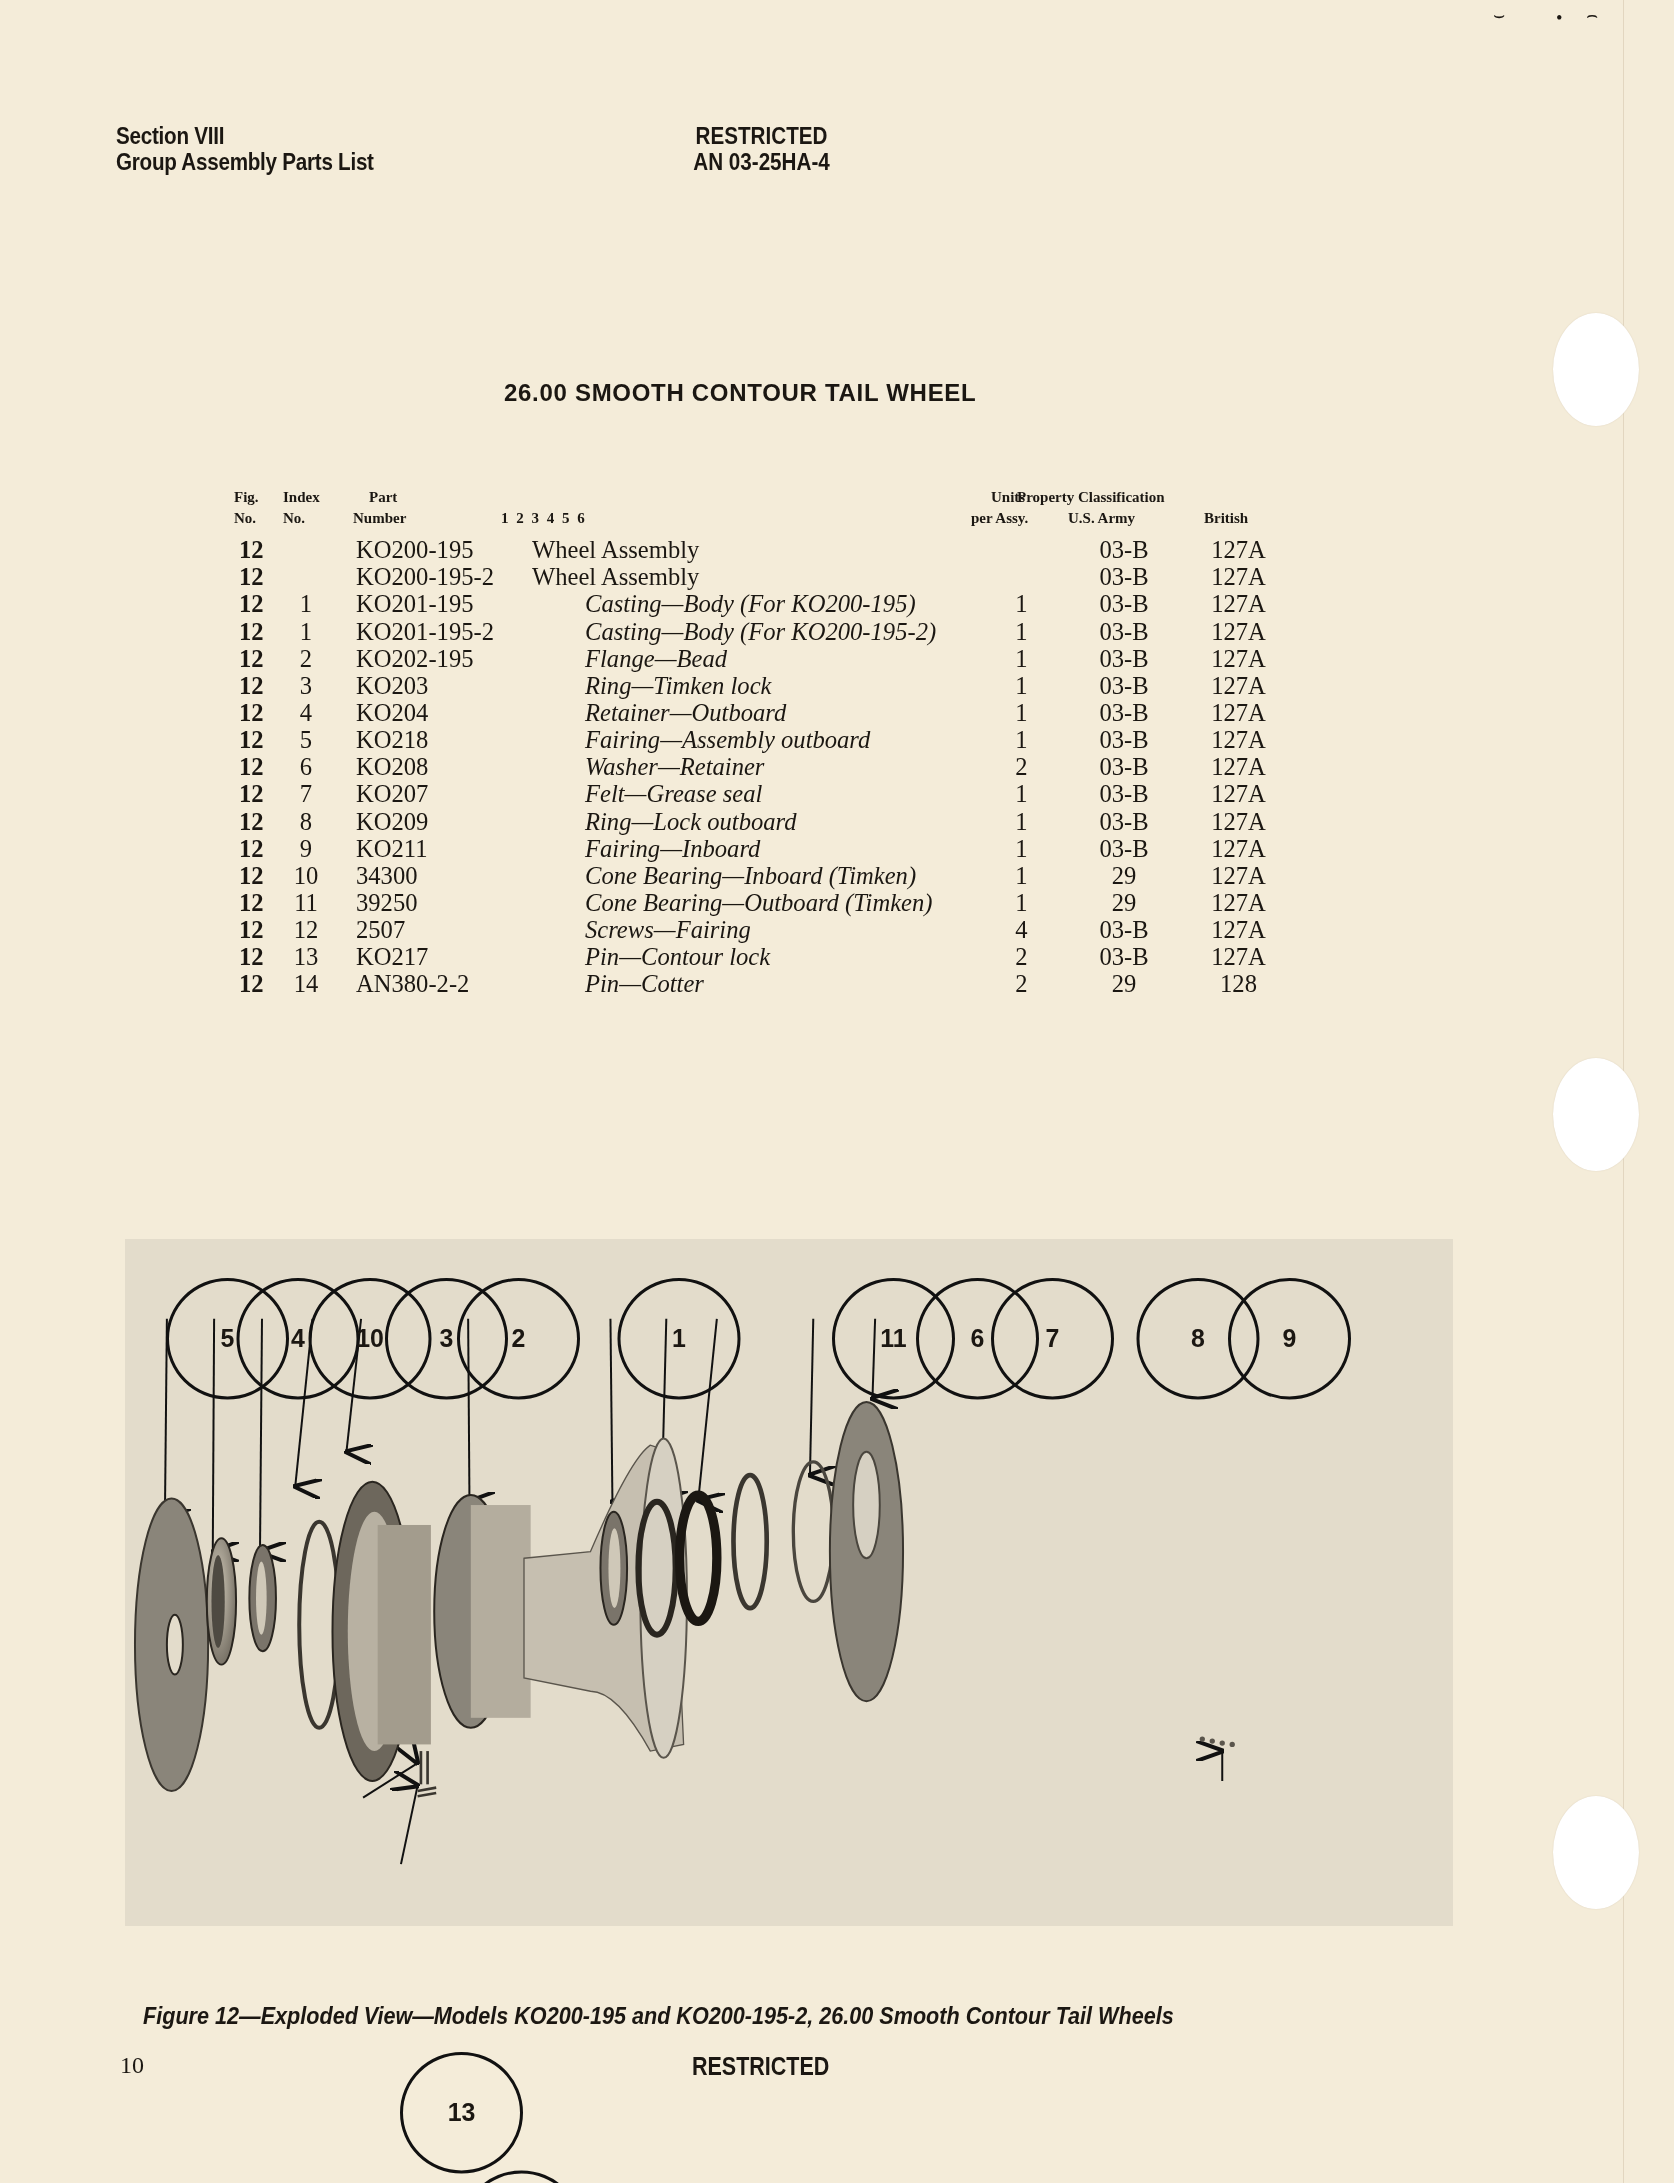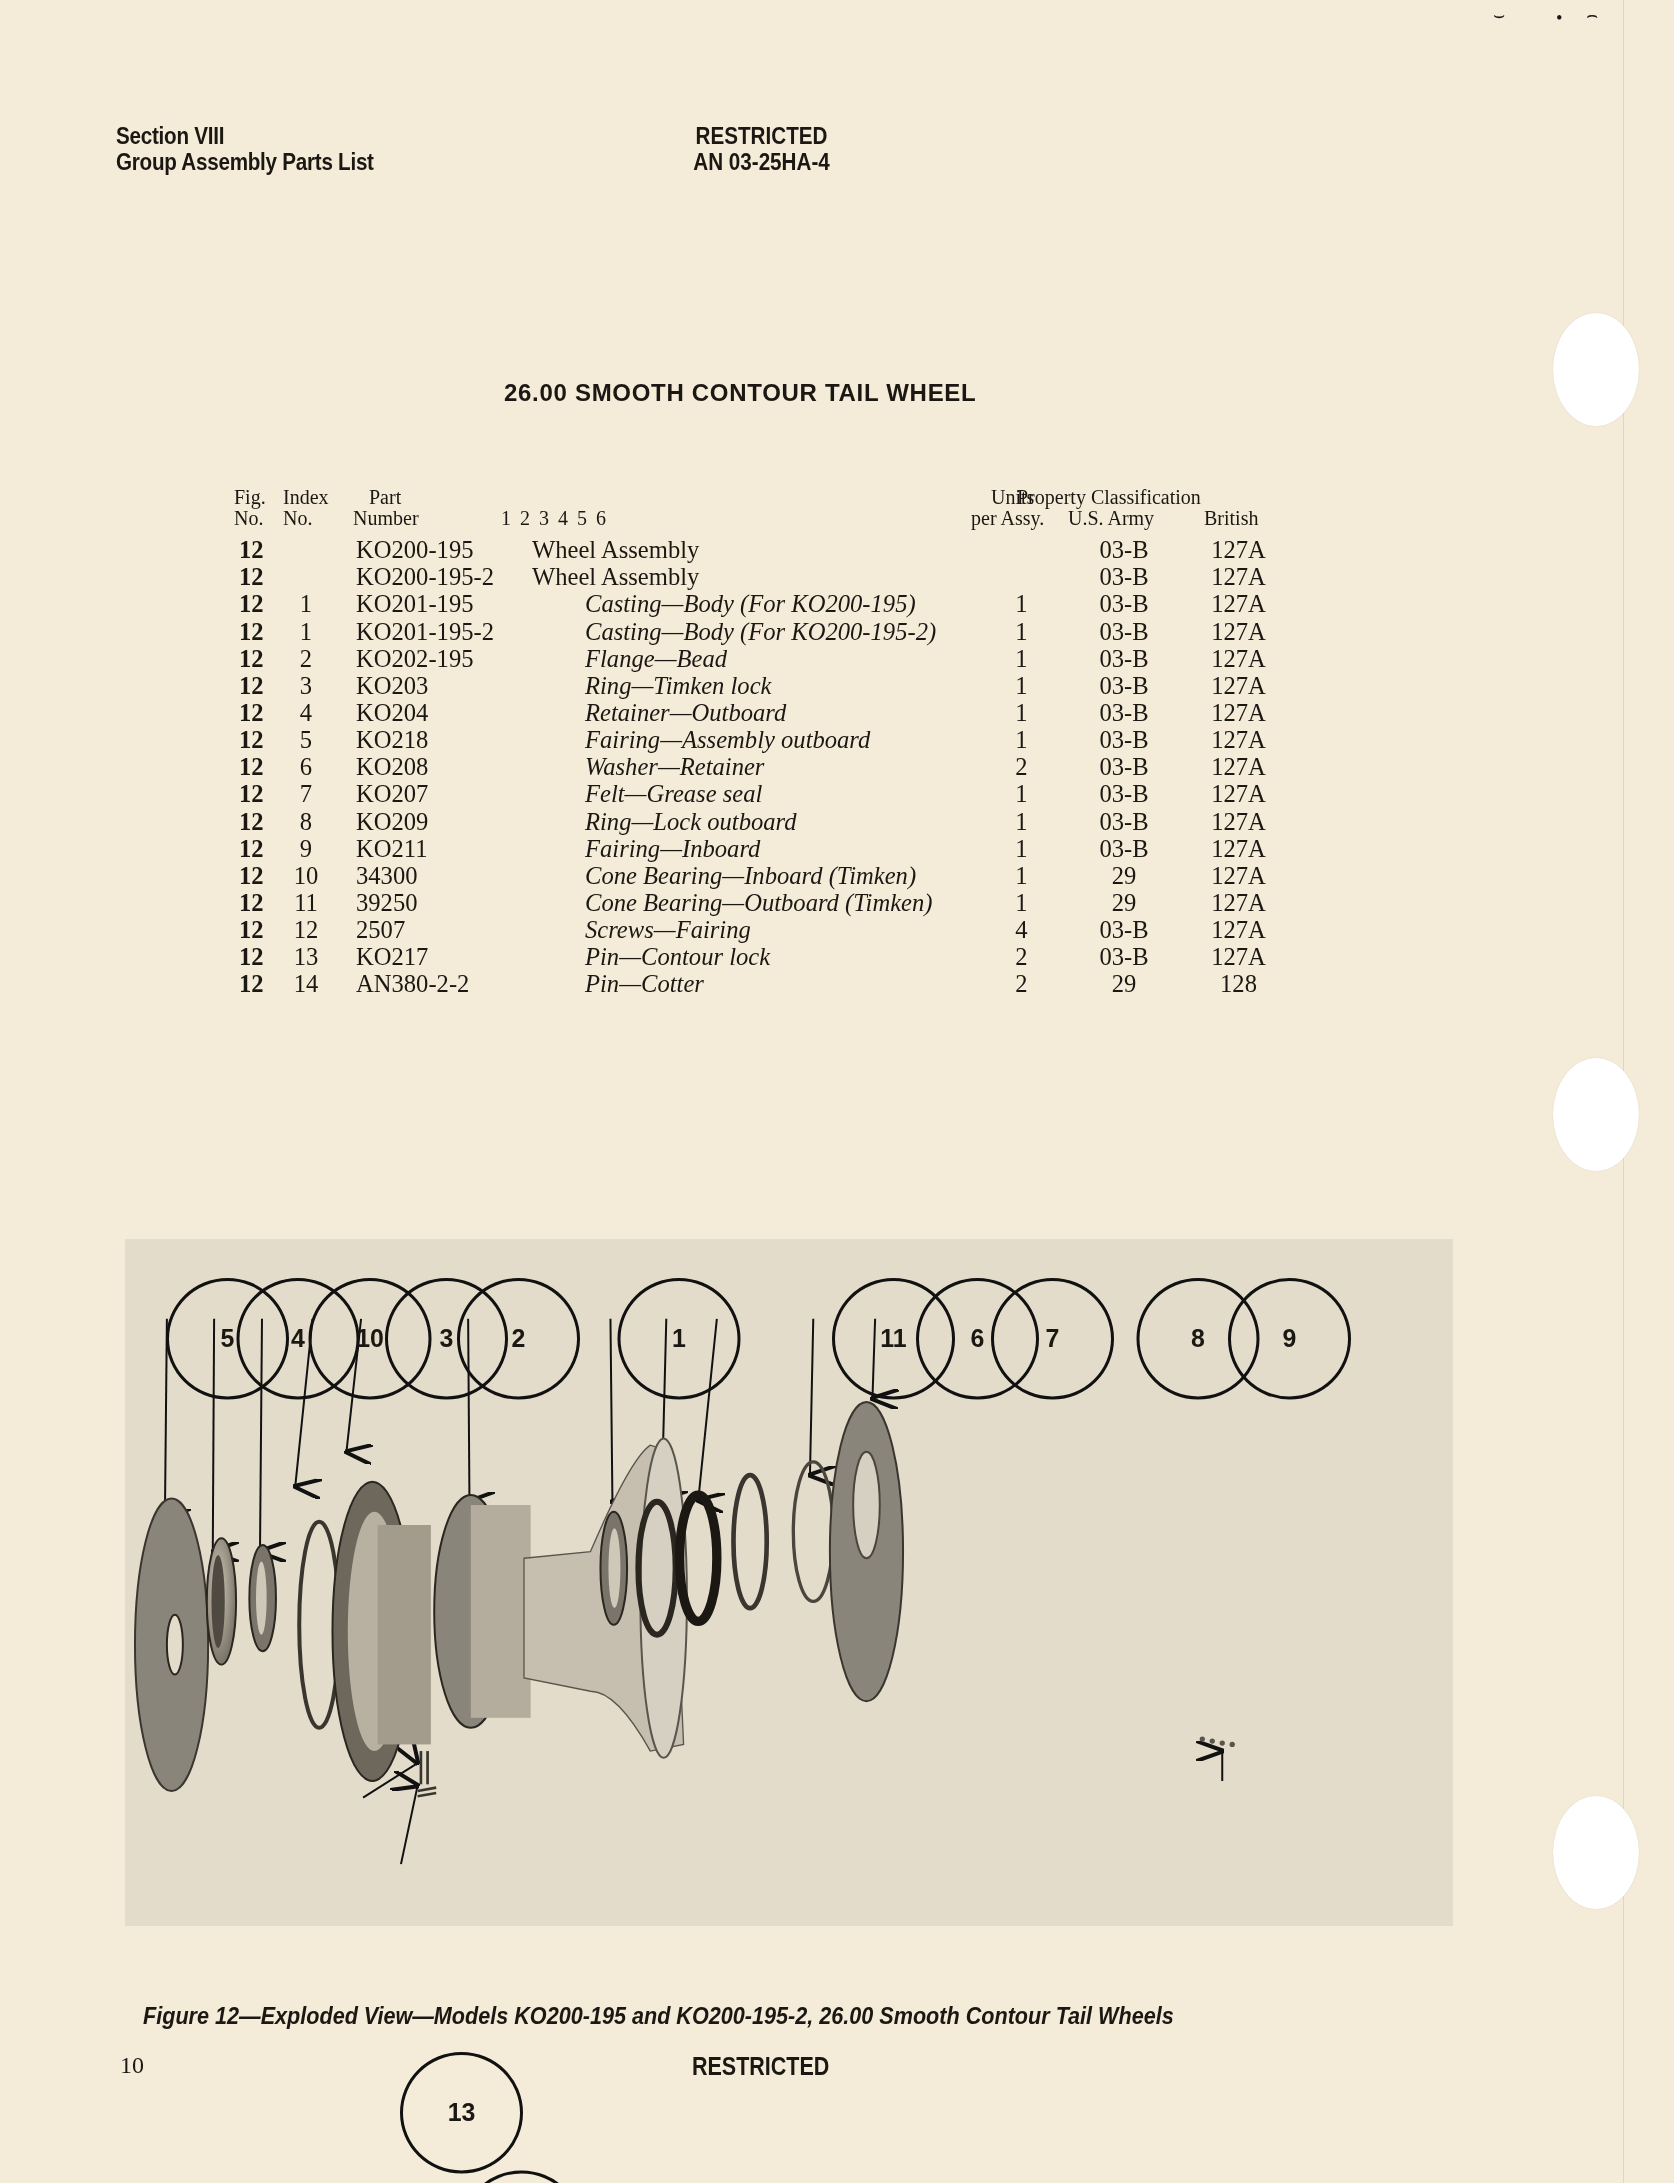--- a/index.html
+++ b/index.html
@@ -9,21 +9,21 @@
     font-family:"Liberation Serif", serif;
     color:#1b1712;
   }
   .paper-line { position:absolute; left:1623px; top:0; width:1.3px; height:2183px; background:#e2d6c0; }
   .hole { position:absolute; width:86px; height:113px; border-radius:50%; background:#ffffff; box-shadow:0 0 1.3px #d9ccb4; }
   .sans { font-family:"Liberation Sans", sans-serif; font-weight:bold; }
   .hdr { position:absolute; font-size:24px; line-height:27px; letter-spacing:-0.3px; transform:scaleX(0.86); transform-origin:left top; }
   .hdr-c { position:absolute; font-size:24px; line-height:27px; text-align:center; width:333px; transform:scaleX(0.86); }
   .title { position:absolute; left:504px; top:379px; font-size:24px; letter-spacing:0.7px; }
   .marks { position:absolute; top:4px; left:1493px; font-size:18.6px; }
-  .thead { position:absolute; font-size:20px; line-height:21px; }
+  .thead { position:absolute; font-size:15px; line-height:21px;font-weight:bold; }
   .row { position:absolute; left:0; height:27px; font-size:24.6px; line-height:27px; }
   .cell { position:absolute; white-space:nowrap; }
   .c-fig { left:239px; font-weight:bold; }
   .c-idx { left:286px; width:40px; text-align:center; }
   .c-part { left:356px; }
   .c-desc { left:532px; }
   .c-desc.ind { left:585px;font-style:italic; }
   .c-units { left:1008px; width:27px; text-align:center; }
   .c-army { left:1084px; width:80px; text-align:center; }
   .c-brit { left:1197px; width:83px; text-align:center; }

